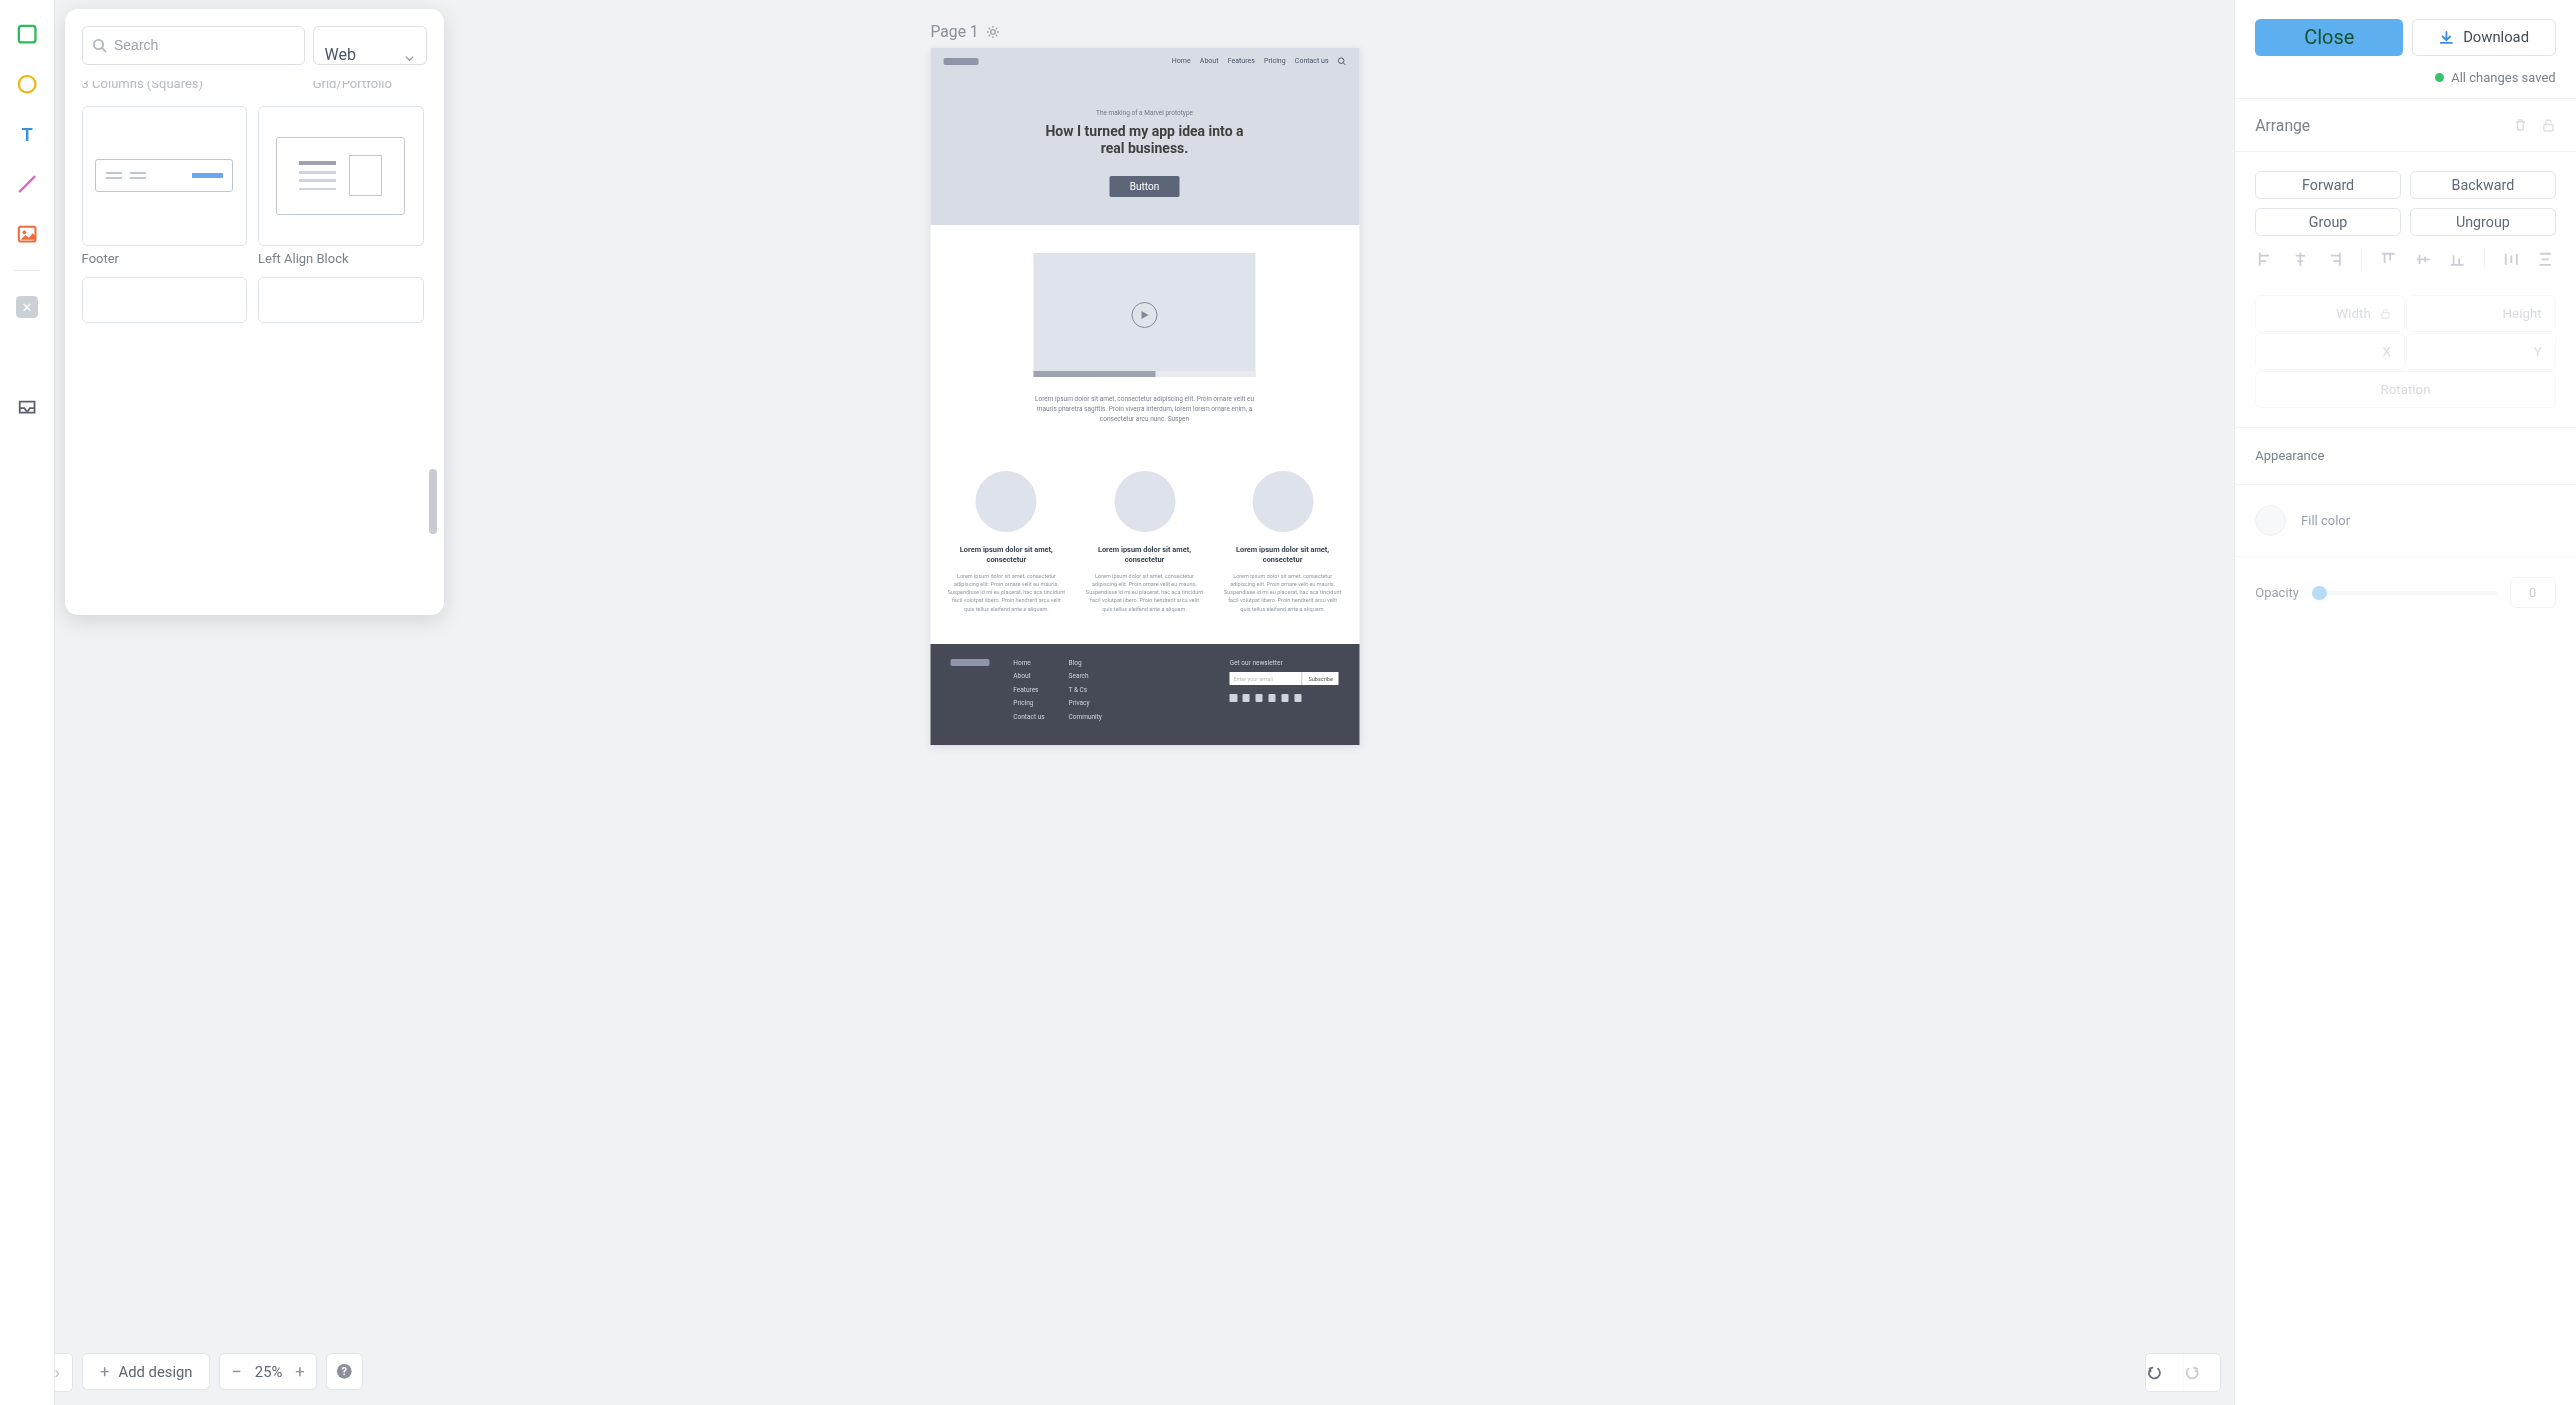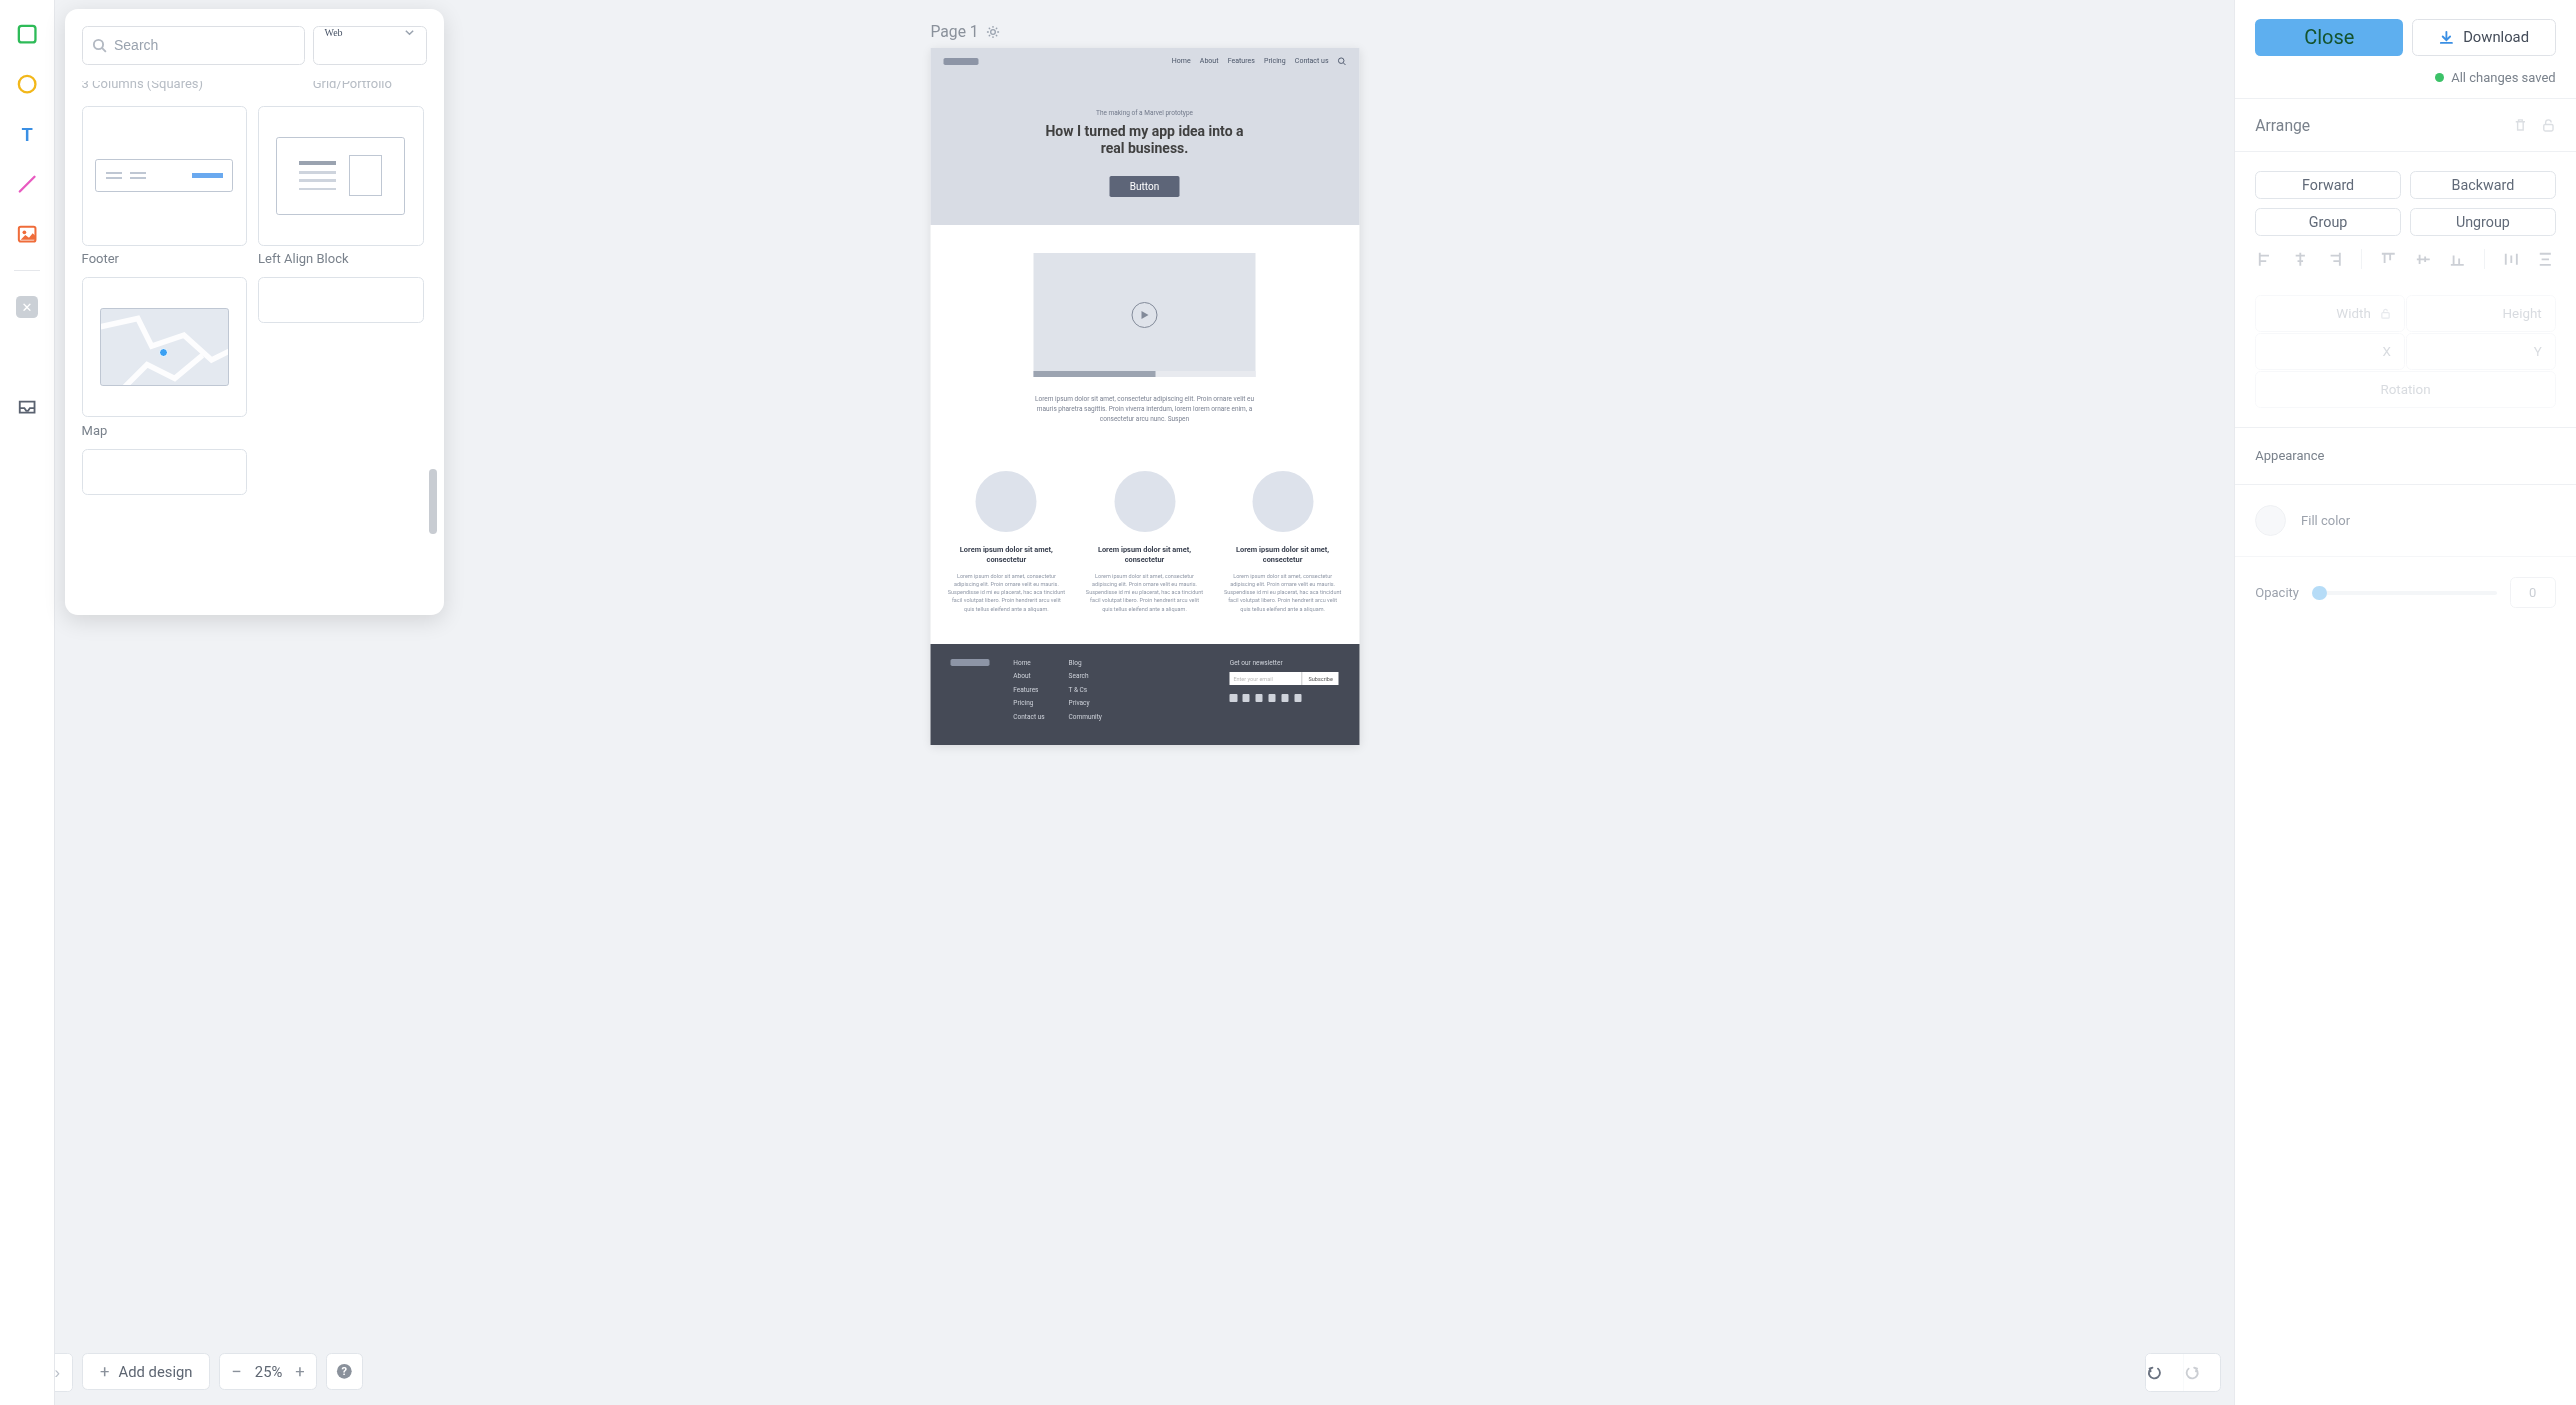--- a/index.html
+++ b/index.html
@@ -12,21 +12,21 @@
 .left-toolbar .tool { width: 28px; height: 28px; display: flex; align-items: center; justify-content: center; cursor: pointer; }
 .left-toolbar .divider { width: 26px; height: 0.9px; background: #e5e7eb; }
 .tool-close { width: 22px; height: 22px; background: #cbd0d6; border-radius: 4.6px; display:flex; align-items:center; justify-content:center; }
 
 
 .components-panel { position: absolute; left: 65px; top: 9.2px; width: 379px; background: #fff; border-radius: 13px; box-shadow: 0 5.5px 22px rgba(0,0,0,.12); z-index: 5; padding: 16.6px 7.4px 16.6px 16.6px; }
 .components-header { display: flex; gap: 7.4px; margin-bottom: 16.6px; padding-right: 9.2px; }
 .search-box { flex: 1; display: flex; align-items: center; border: 0.9px solid #dcdfe4; border-radius: 5.5px; padding: 0 9.2px; height: 39px; color: #9aa3af; }
 .search-box input { border: none; outline: none; flex:1; font-size: 14px; color:#4a5568; background: transparent; padding-left: 7.4px; }
 .search-box input::placeholder { color:#9aa3af; }
-.dropdown { width: 155px; border: 0.9px solid #dcdfe4; border-radius: 5.5px; height: 39px; display:flex; align-items:flex-start; justify-content:space-between; padding: 0 11px; color:#4a5568; font-size:10px;font-family:Liberation Serif, serif; }
+.dropdown { width: 155px; border: 0.9px solid #dcdfe4; border-radius: 5.5px; height: 39px; display:flex; align-items:flex-end; justify-content:space-between; padding: 0 11px; color:#4a5568; font-size:16px; }
 .components-scroll { height: 517px; overflow: hidden; position: relative; padding-right: 13px; }
 .components-grid { display: grid; grid-template-columns: 1fr 1fr; gap: 11px 11px; }
 .comp-cell { display: flex; flex-direction: column; gap: 5.5px; }
 .comp-card { border: 0.9px solid #dde2e8; border-radius: 5.5px; height: 140px; display:flex; align-items:center; justify-content:center; background:#fff; padding: 11px;}
 .comp-label { color: #7a828c; font-size: 13px; }
 .scroll-thumb { position:absolute; right: 0; top: 388px; width: 7.4px; height: 65px; background:#c8ccd2; border-radius: 3.7px; }
 .cut-label { color:#b6bcc4; font-size:13px; position:relative; top:-5.5px; }
 
 
 .canvas-area { flex:1; position: relative; }
@@ -216,31 +216,20 @@
                   <div class="l2"></div>
                   <div class="l2"></div>
                   <div class="l2"></div>
                 </div>
               <div class="lab-img"></div>
             </div>
           </div>
           <span class="comp-label">Left Align Block</span>
         </div>
         <div class="comp-cell">
-          <div class="comp-card">
-            <div class="mini-card map-card">
-              <svg width="129" height="78" style="position:absolute;inset:0" viewBox="0 0 140 84">
-                  <path d="M-5 20 L40 10 L55 40 L90 28 L120 55 L150 40 M20 90 L50 60 L80 75 L110 50" stroke="#fff" stroke-width="6" fill="none" opacity=".9"></path>
-                </svg>
-              <div class="pin"></div>
-            </div>
-          </div>
-          <span class="comp-label">Map</span>
-        </div>
-        <div class="comp-cell">
             <div class="comp-card" style="height:46px"></div>
           </div>
         <div class="comp-cell">
             <div class="comp-card" style="height:46px"></div>
           </div>
       </div>
       <div class="scroll-thumb"></div>
     </div>
   </div>
 

